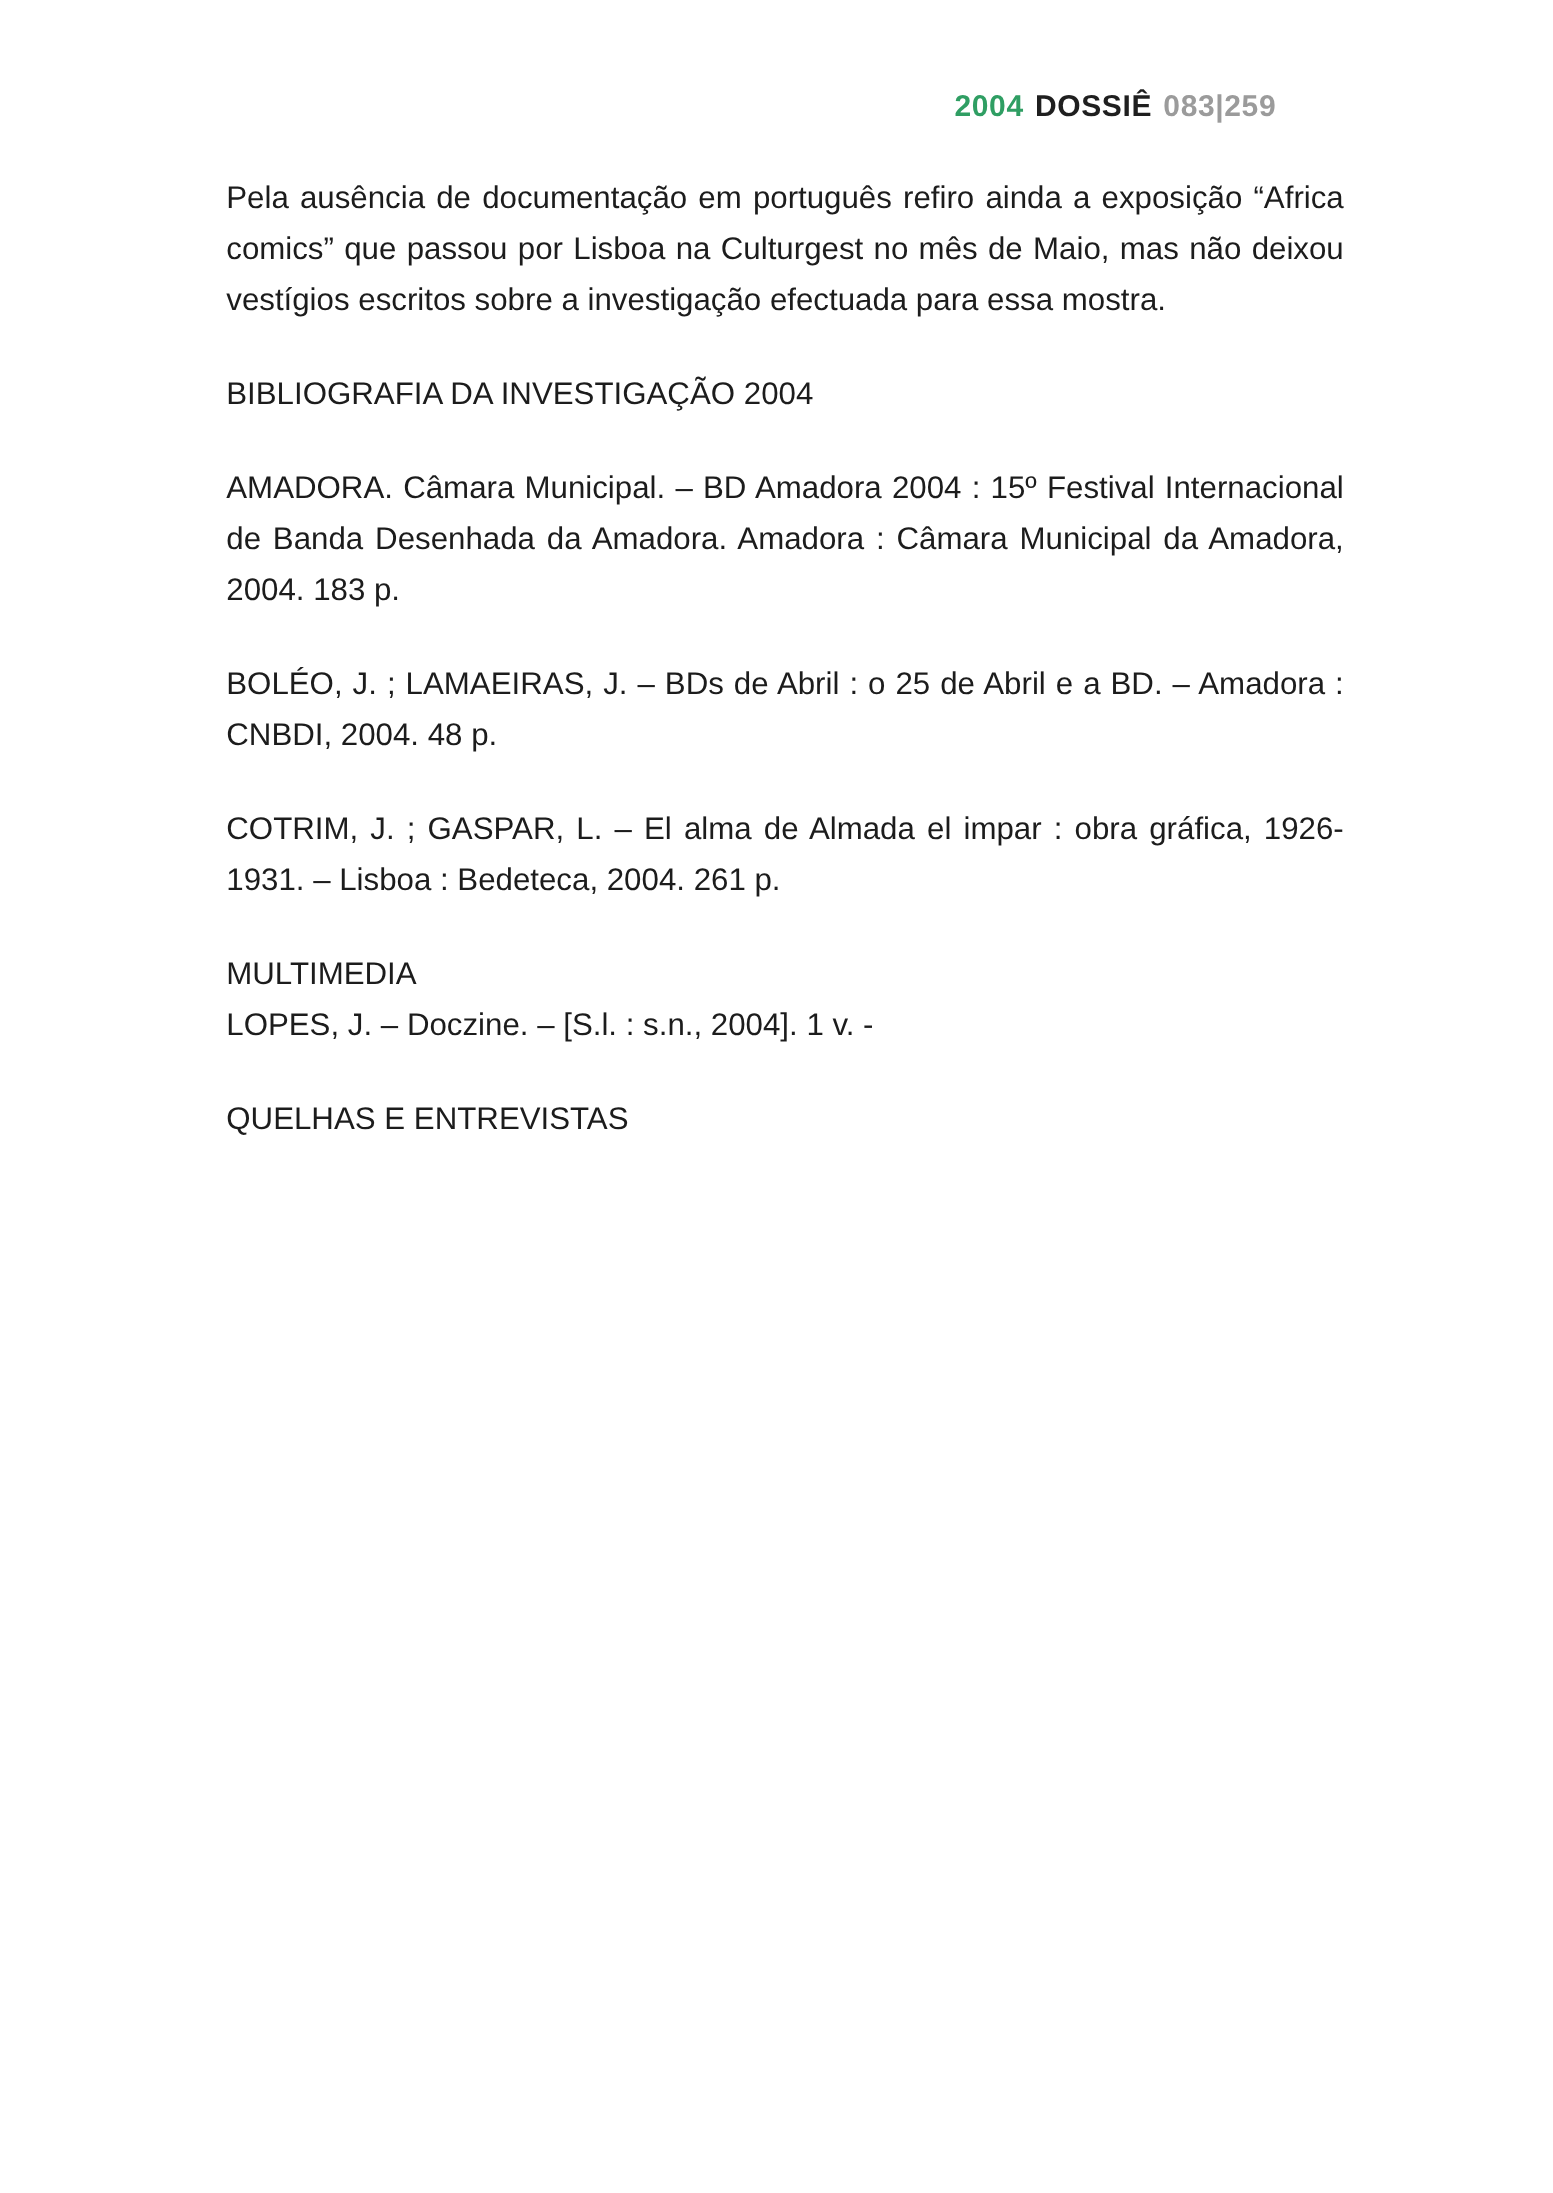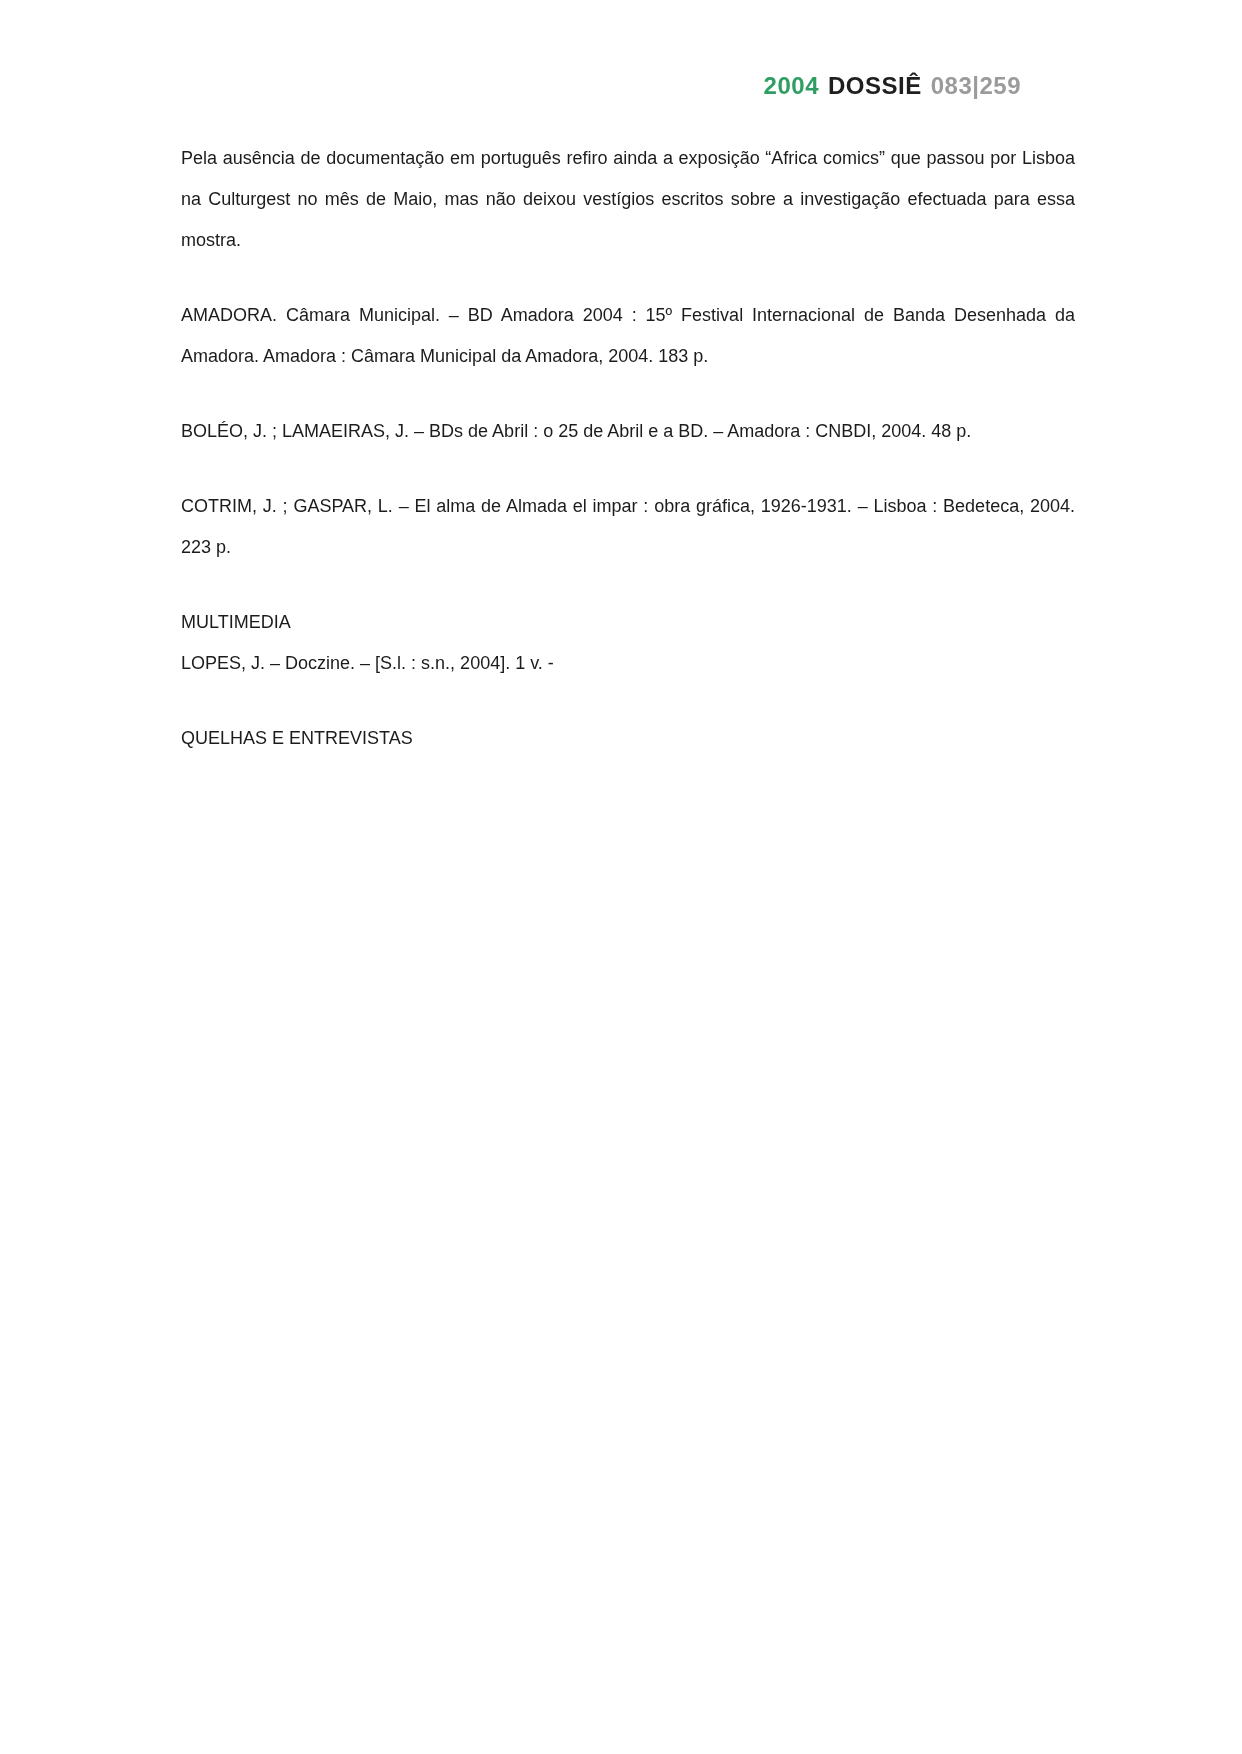--- a/index.html
+++ b/index.html
@@ -29,21 +29,21 @@
   .header .doss { color: #1f1f1f; margin-left: 9px; }
   .header .pages { color: #9b9b9b; margin-left: 9px; }
   .content {
     position: absolute;
     top: 138px;
     left: 181px;
     width: 894px;
   }
   .content p {
     margin: 0;
-    font-size: 18px;
+    font-size: 25px;
     line-height: 41px;
   }
   .justified {
     text-align: justify;
     text-justify: inter-word;
   }
   .block-gap {
     margin-bottom: 34px !important;
   }
   .section-title {
@@ -56,25 +56,26 @@
 <div class="page">
 
   <div class="header">
     <span class="year">2004</span><span class="doss">DOSSIÊ</span><span class="pages">083|259</span>
   </div>
 
   <div class="content">
 
     <p class="justified block-gap">Pela ausência de documentação em português refiro ainda a exposição “Africa comics” que passou por Lisboa na Culturgest no mês de Maio, mas não deixou vestígios escritos sobre a investigação efectuada para essa mostra.</p>
 
+    <p class="section-title block-gap">BIBLIOGRAFIA DA INVESTIGAÇÃO 2004</p>
 
     <div class="section">
       <p class="justified block-gap">AMADORA. Câmara Municipal. – BD Amadora 2004 : 15º Festival Internacional de Banda Desenhada da Amadora. Amadora : Câmara Municipal da Amadora, 2004. 183 p.</p>
       <p class="justified block-gap">BOLÉO, J. ; LAMAEIRAS, J. – BDs de Abril : o 25 de Abril e a BD. – Amadora : CNBDI, 2004. 48 p.</p>
-      <p class="justified block-gap">COTRIM, J. ; GASPAR, L. – El alma de Almada el impar : obra gráfica, 1926-1931. – Lisboa : Bedeteca, 2004. 223 p.</p>
+      <p class="justified block-gap">COTRIM, J. ; GASPAR, L. – El alma de Almada el impar : obra gráfica, 1926-1931. – Lisboa : Bedeteca, 2004. 261 p.</p>
     </div>
 
     <div class="section">
       <p class="section-title">MULTIMEDIA</p>
       <p class="justified block-gap">LOPES, J. – Doczine. – [S.l. : s.n., 2004]. 1 v. -</p>
     </div>
 
     <div class="section">
       <p class="section-title">QUELHAS E ENTREVISTAS</p>
     </div>

